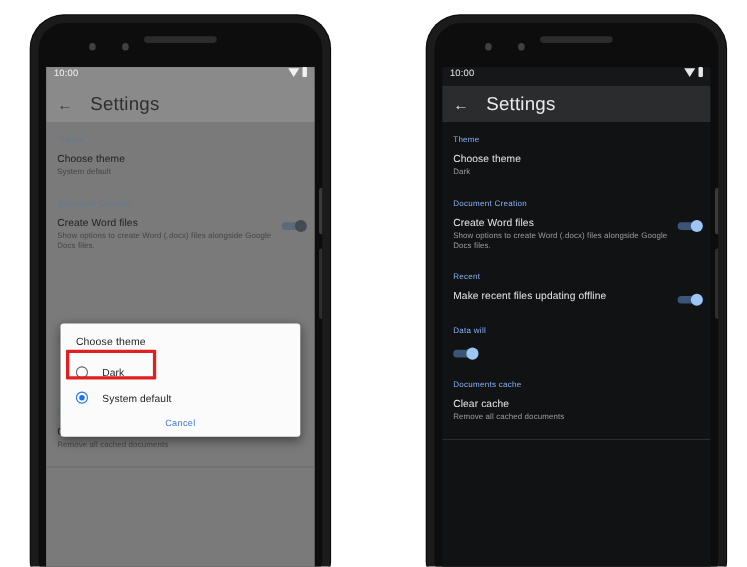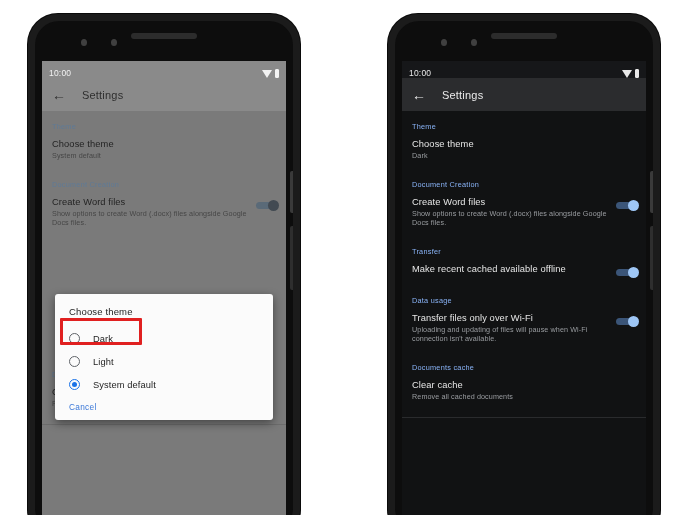--- a/index.html
+++ b/index.html
@@ -85,21 +85,21 @@
     width: 244px;
     height: 466px;
     overflow: hidden;
   }
   .screen.light-dim { background: #7a7a7a; }
   .screen.dark      { background: #111213; }
 
   .statusbar {
     height: 17px;
     display: flex;
-    align-items: flex-end;
+    align-items: flex-start;
     padding: 0 7px;
     font-size: 8.5px;
     letter-spacing: .2px;
   }
   .screen.light-dim .statusbar { background: #8a8a8a; color: #f2f2f2; }
   .screen.dark      .statusbar { background: #161719; color: #e8e8e8; }
   .statusbar .sb-spacer { flex: 1; }
   .sb-icons { display: flex; align-items: center; gap: 3px; }
   .wifi-ico {
     width: 0; height: 0;
@@ -123,21 +123,21 @@
   }
   .screen.light-dim .appbar { background: #8a8a8a; }
   .screen.dark      .appbar { background: #2b2c2e; }
   .back-arrow {
     font-size: 14px;
     line-height: 1;
     color: #e9e9e9;
   }
   .screen.light-dim .back-arrow { color: #2f2f2f; }
   .appbar-title {
-    font-size: 11px;
+    font-size: 17px;
     color: #eaeaea;
     letter-spacing: .2px;
   }
   .screen.light-dim .appbar-title { color: #2f2f2f; }
 
   .content {
     height: 416px;
     overflow: hidden;
     position: relative;
   }
@@ -248,21 +248,21 @@
     border-radius: 50%;
     background: #1a73e8;
   }
   .opt-label {
     font-size: 9.3px;
     color: #242424;
     letter-spacing: .1px;
   }
   .dialog-actions {
     display: flex;
-    justify-content: flex-start;
+    justify-content: center;
     padding: 6px 14px 2px 14px;
   }
   .cancel-btn {
     font-size: 8.3px;
     color: #3b78d8;
     letter-spacing: .3px;
   }
   .highlight-box {
     position: absolute;
     left: 5px;
@@ -335,24 +335,20 @@
           <div class="divider"></div>
 
           <div class="dialog">
             <div class="dialog-title">Choose theme</div>
 
             <div class="opt">
               <span class="radio"></span>
               <span class="opt-label">Dark</span>
             </div>
 
-            <div class="opt">
-              <span class="radio"></span>
-              <span class="opt-label">Light</span>
-            </div>
 
             <div class="opt">
               <span class="radio sel"></span>
               <span class="opt-label">System default</span>
             </div>
 
             <div class="dialog-actions">
               <span class="cancel-btn">Cancel</span>
             </div>
 
@@ -403,37 +399,33 @@
             <div class="row-texts">
               <div class="row-title">Create Word files</div>
               <div class="row-sub">Show options to create Word (.docx) files alongside Google Docs files.</div>
             </div>
             <div class="toggle">
               <span class="track"></span>
               <span class="knob"></span>
             </div>
           </div>
 
-          <div class="section-hdr">Transfer</div>
-          <div class="row">
-            <div class="row-texts">
-              <div class="row-title">Make recent cached available offline</div>
+          <div class="section-hdr">Recent</div>
+          <div class="row">
+            <div class="row-texts">
+              <div class="row-title">Make recent files updating offline</div>
             </div>
             <div class="toggle">
               <span class="track"></span>
               <span class="knob"></span>
             </div>
           </div>
 
-          <div class="section-hdr">Data usage</div>
-          <div class="row">
-            <div class="row-texts">
-              <div class="row-title">Transfer files only over Wi-Fi</div>
-              <div class="row-sub">Uploading and updating of files will pause when Wi-Fi connection isn't available.</div>
-            </div>
+          <div class="section-hdr">Data will</div>
+          <div class="row">
             <div class="toggle">
               <span class="track"></span>
               <span class="knob"></span>
             </div>
           </div>
 
           <div class="section-hdr">Documents cache</div>
           <div class="row">
             <div class="row-texts">
               <div class="row-title">Clear cache</div>

